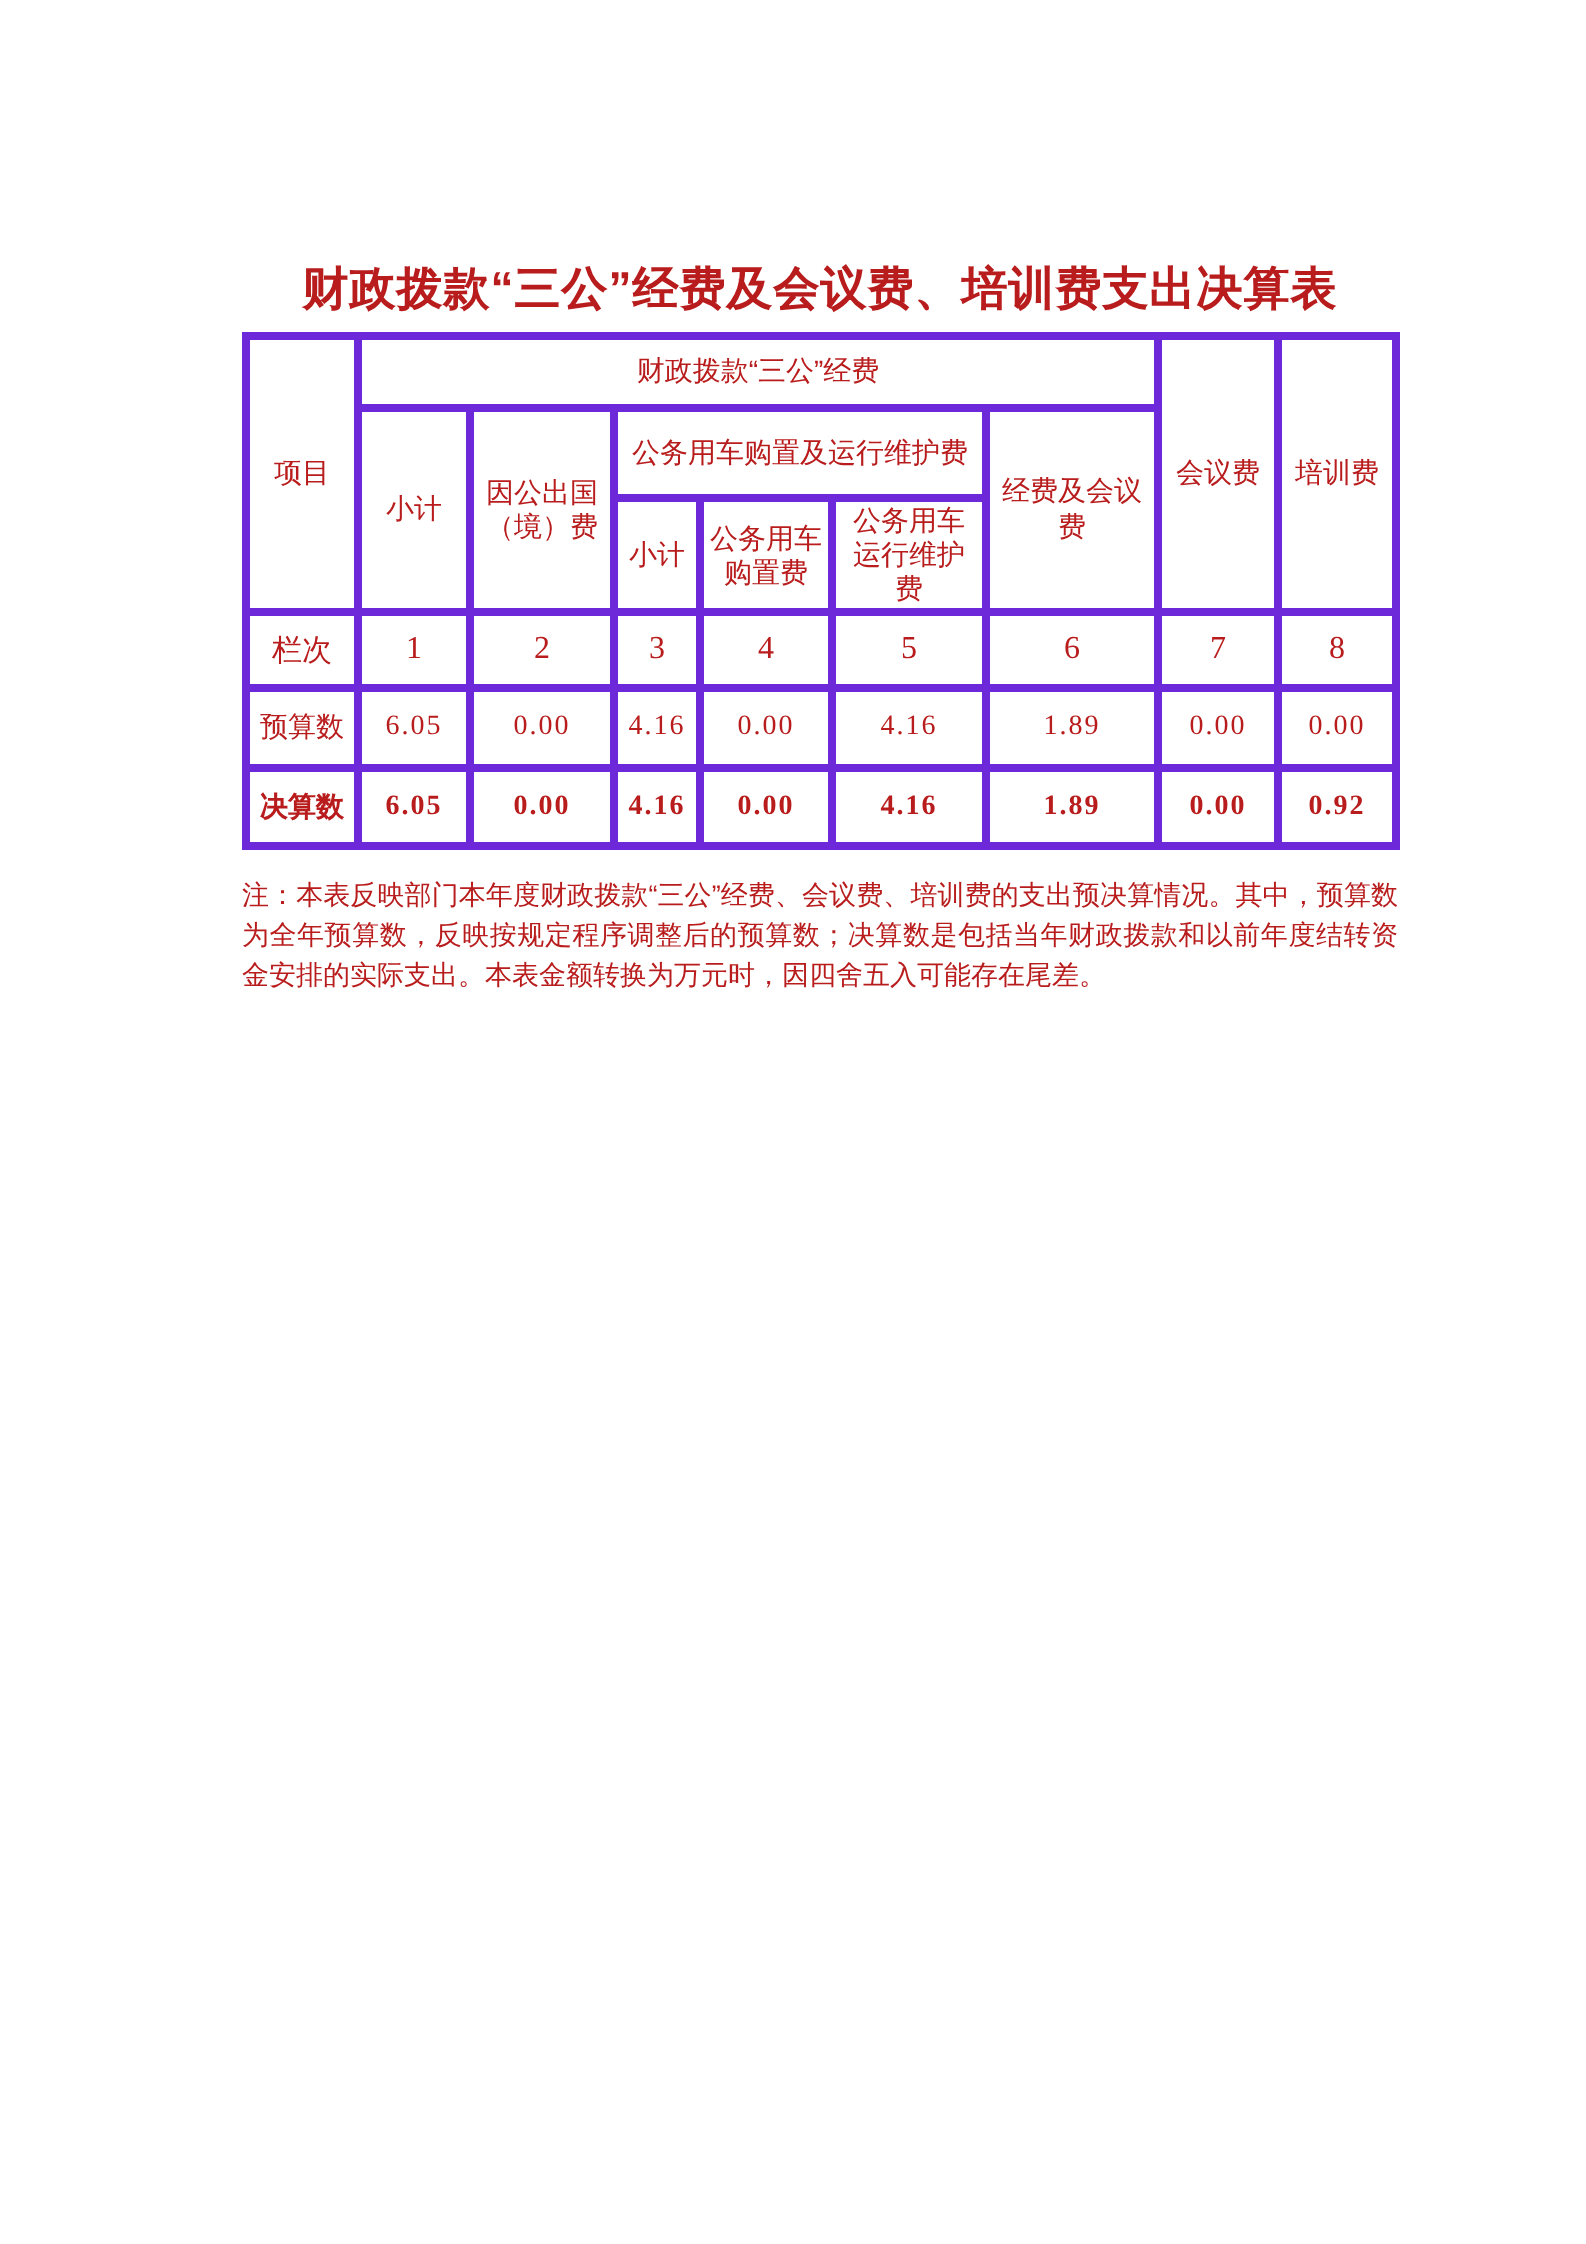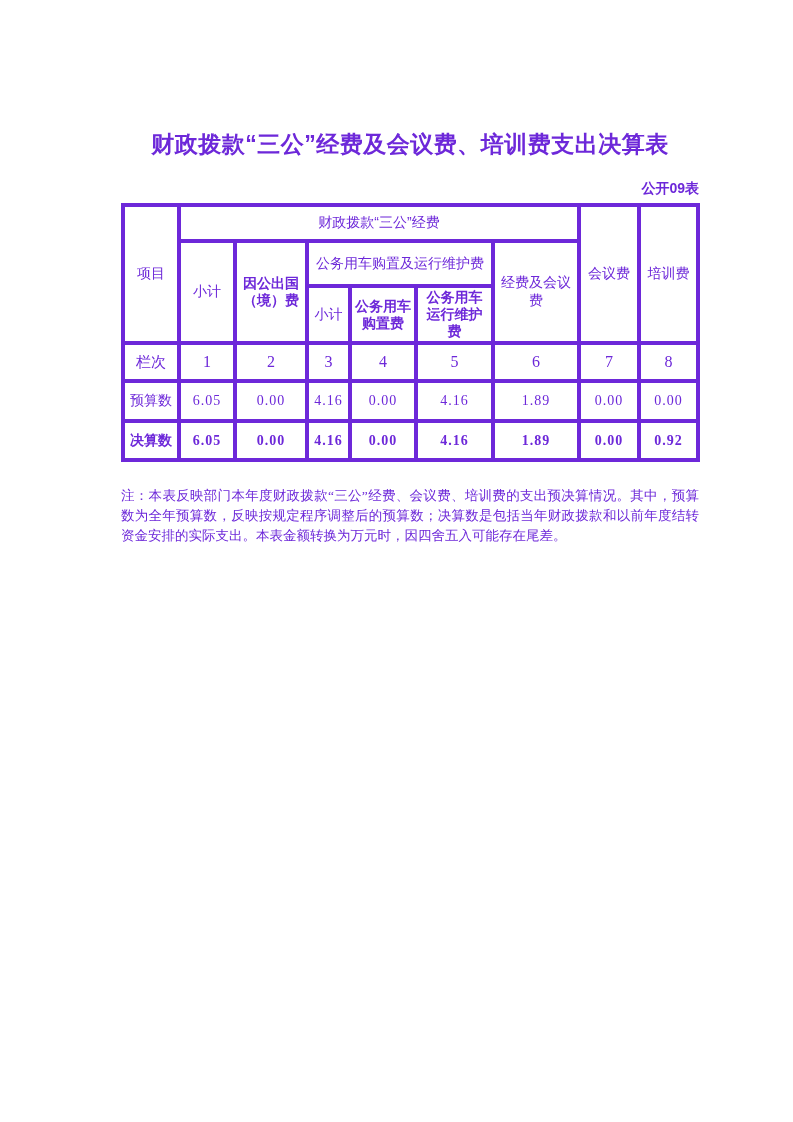--- a/index.html
+++ b/index.html
@@ -4,21 +4,21 @@
 <style>
   * { margin: 0; padding: 0; box-sizing: border-box; }
   html, body { background: #ffffff; }
   .page {
     position: relative;
     width: 793px;
     height: 1122px;
     background: #ffffff;
     overflow: hidden;
     font-family: "Liberation Sans", sans-serif;
-    color: #6d28d9;
+    color: #b91c1c;
   }
   .content {
     position: absolute;
     left: 121px;
     top: 0;
     width: 578px;
   }
   .doc-title {
     margin-top: 129px;
     text-align: center;
@@ -59,56 +59,55 @@
     overflow: hidden;
   }
   td.thick-l { border-left: 2px solid #000; }
   tr.hr-a { height: 36px; }
   tr.hr-b { height: 45px; }
   tr.hr-c { height: 57px; }
   tr.r-idx { height: 38px; }
   tr.r-val { height: 40px; }
   tr.r-val2 { height: 39px; font-weight: bold; }
   .narrow { display: inline-block; max-width: 58px; line-height: 17px; }
-  .wrapcell { line-height: 17px; font-weight: bold; }
+  .wrapcell { line-height: 17px; }
   tr.r-idx td {
     font-family: "Liberation Serif", "DejaVu Serif", serif;
     font-size: 16px;
   }
   tr.r-idx td.rowlab,
   td.rowlab {
     font-family: "Liberation Sans", sans-serif;
     font-size: 15px;
     text-align: center;
   }
   td.num {
     text-align: right;
     padding-right: 3px;
     font-family: "Liberation Serif", "DejaVu Serif", serif;
     font-size: 14px;
     letter-spacing: 1px;
   }
   .note {
-    margin-top: 24px;
+    margin-top: 13px;
     width: 578px;
-    font-family: Liberation Serif, serif;
+    font-family: Liberation Sans, sans-serif;
     font-size: 13.5px;
     line-height: 20px;
     text-align: justify;
   }
 </style>
 </head>
 <body>
 
 <div class="page">
   <div class="content">
 
     <h1 class="doc-title">财政拨款“三公”经费及会议费、培训费支出决算表</h1>
 
-    <div class="form-code">公开09表</div>
 
 
     <table class="fin">
       <colgroup>
         <col style="width:56px">
           <col style="width:56px">
           <col style="width:72px">
         <col style="width:43px">
           <col style="width:66px">
           <col style="width:77px">

